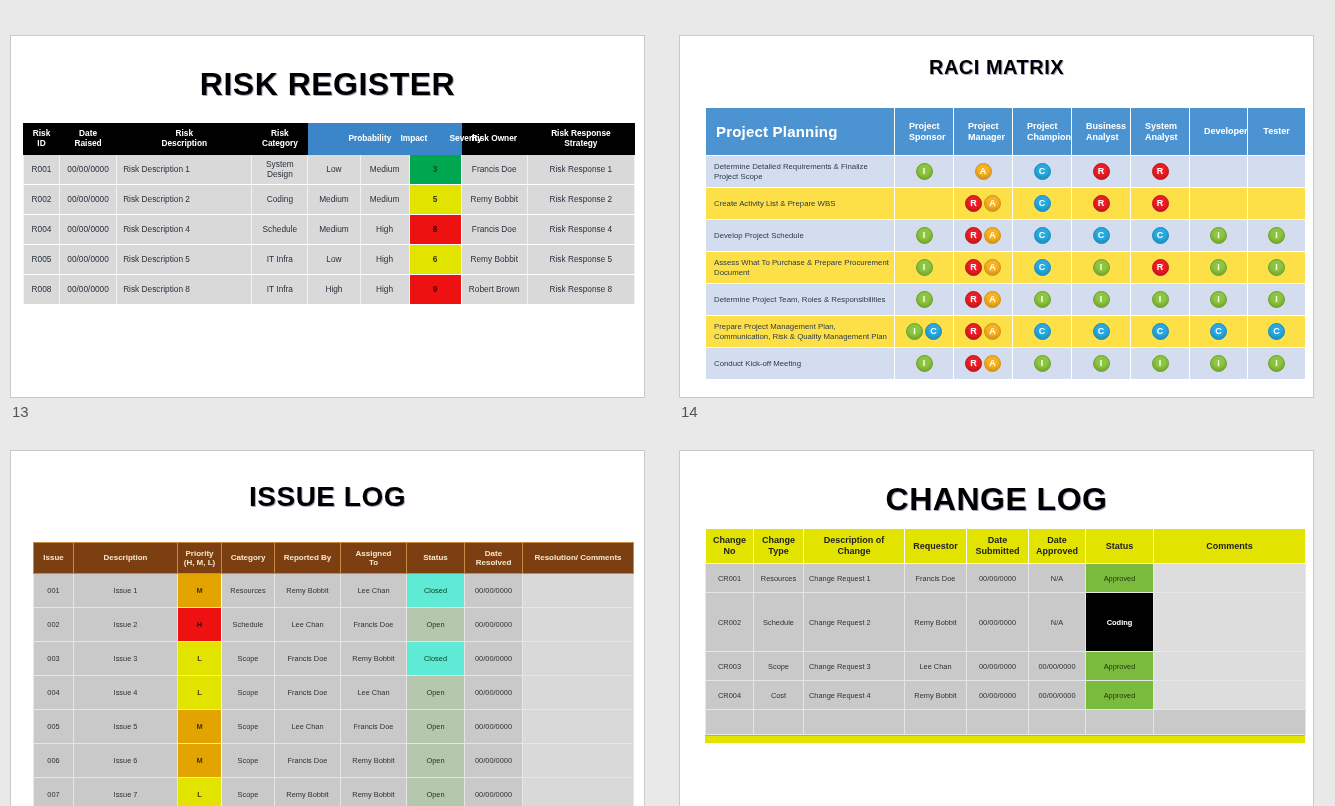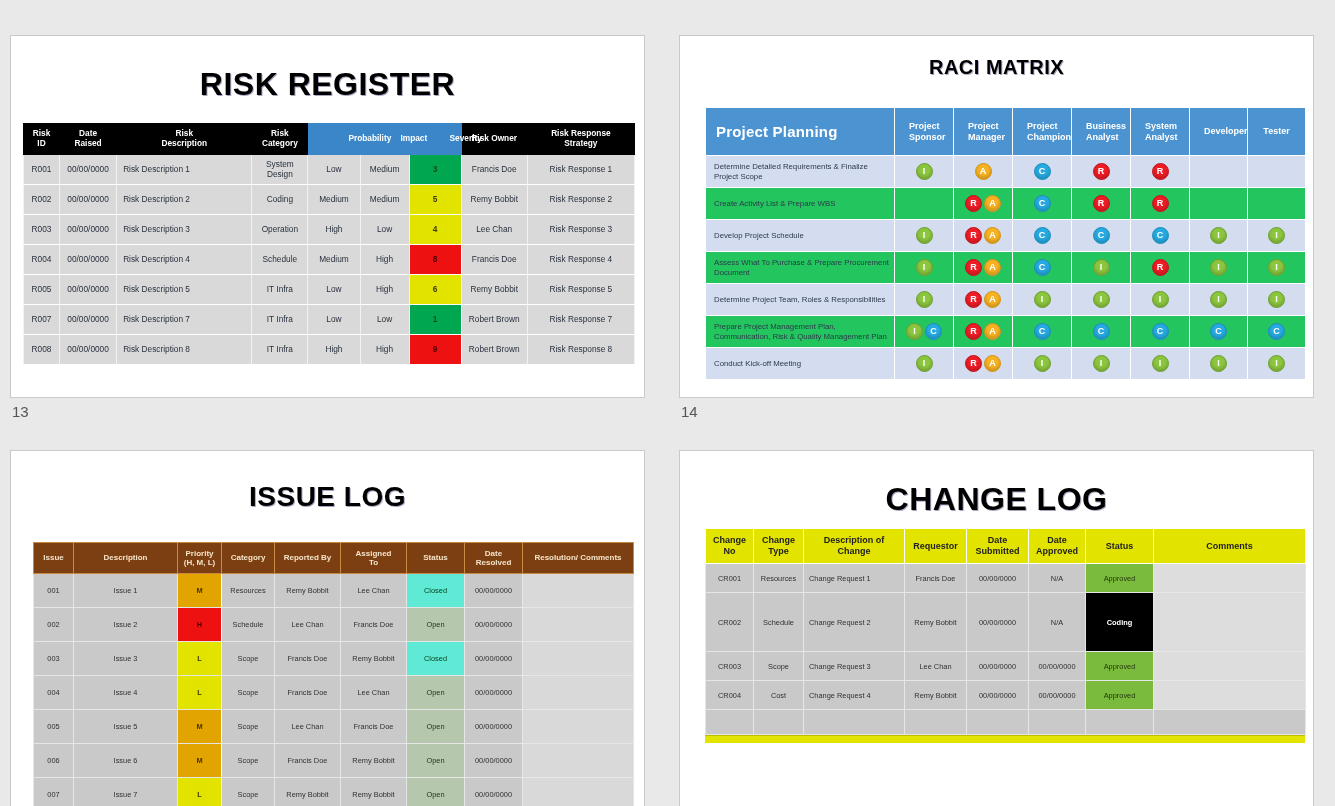--- a/index.html
+++ b/index.html
@@ -56,21 +56,21 @@
     padding:1px 14px;
   }
   .raci th.first{
     text-align:left;padding-left:10px;font-size:15px;letter-spacing:.2px;
   }
   .raci td{
     border:1px solid #ffffff;height:27px;text-align:center;padding:2px 3px;
   }
   .raci td.task{text-align:left;padding-left:8px;line-height:1.25;font-size:7.8px;}
   .raci tr.odd td{background:#d3ddef;}
-  .raci tr.even td{background:#22c55e;}
+  .raci tr.even td{background:#fde047;}
   .badge{
     display:inline-block;width:15px;height:15px;border-radius:50%;
     color:#fff;font-weight:bold;font-size:9px;line-height:15px;
     text-align:center;margin:0 1px;vertical-align:middle;
     box-shadow:inset 0 -2px 3px rgba(0,0,0,.18);
   }
   .b-I{background:#8cc63f;border:1px solid #6f9e32;}
   .b-A{background:#f6b223;border:1px solid #d09316;}
   .b-C{background:#27aae1;border:1px solid #1e8cb8;}
   .b-R{background:#ee1c25;border:1px solid #bd161d;}
@@ -165,62 +165,40 @@
                 <td class="">00/00/0000</td>
                 <td class="left">Risk Description 2</td>
                 <td class="">Coding</td>
                 <td class="">Medium</td>
                 <td class="">Medium</td>
                 <td class="sev y">5</td>
                 <td class="">Remy Bobbit</td>
                 <td class="">Risk Response 2</td>
               </tr>
               <tr>
-                <td class="">R003</td>
-                <td class="">00/00/0000</td>
-                <td class="left">Risk Description 3</td>
-                <td class="">Operation</td>
-                <td class="">High</td>
-                <td class="">Low</td>
-                <td class="sev y">4</td>
-                <td class="">Lee Chan</td>
-                <td class="">Risk Response 3</td>
-              </tr>
-              <tr>
                 <td class="">R004</td>
                 <td class="">00/00/0000</td>
                 <td class="left">Risk Description 4</td>
                 <td class="">Schedule</td>
                 <td class="">Medium</td>
                 <td class="">High</td>
                 <td class="sev r">8</td>
                 <td class="">Francis Doe</td>
                 <td class="">Risk Response 4</td>
               </tr>
               <tr>
                 <td class="">R005</td>
                 <td class="">00/00/0000</td>
                 <td class="left">Risk Description 5</td>
                 <td class="">IT Infra</td>
                 <td class="">Low</td>
                 <td class="">High</td>
                 <td class="sev y">6</td>
                 <td class="">Remy Bobbit</td>
                 <td class="">Risk Response 5</td>
-              </tr>
-              <tr>
-                <td class="">R007</td>
-                <td class="">00/00/0000</td>
-                <td class="left">Risk Description 7</td>
-                <td class="">IT Infra</td>
-                <td class="">Low</td>
-                <td class="">Low</td>
-                <td class="sev g">1</td>
-                <td class="">Robert Brown</td>
-                <td class="">Risk Response 7</td>
               </tr>
               <tr>
                 <td class="">R008</td>
                 <td class="">00/00/0000</td>
                 <td class="left">Risk Description 8</td>
                 <td class="">IT Infra</td>
                 <td class="">High</td>
                 <td class="">High</td>
                 <td class="sev r">9</td>
                 <td class="">Robert Brown</td>

